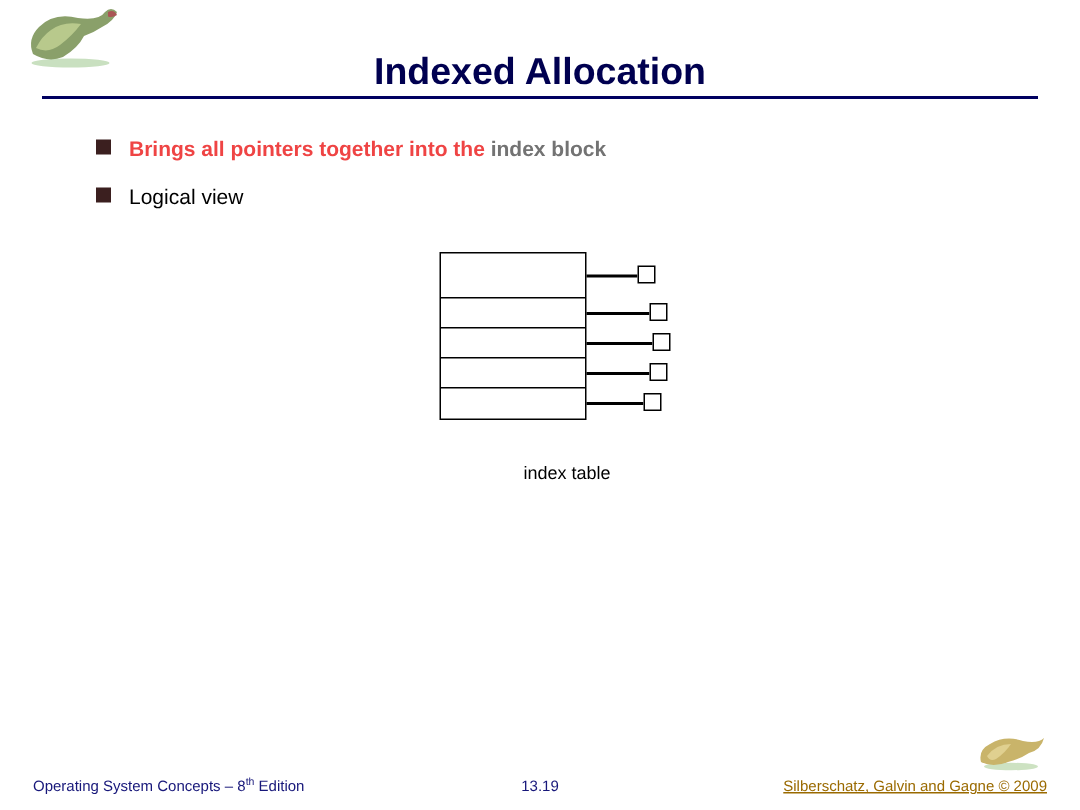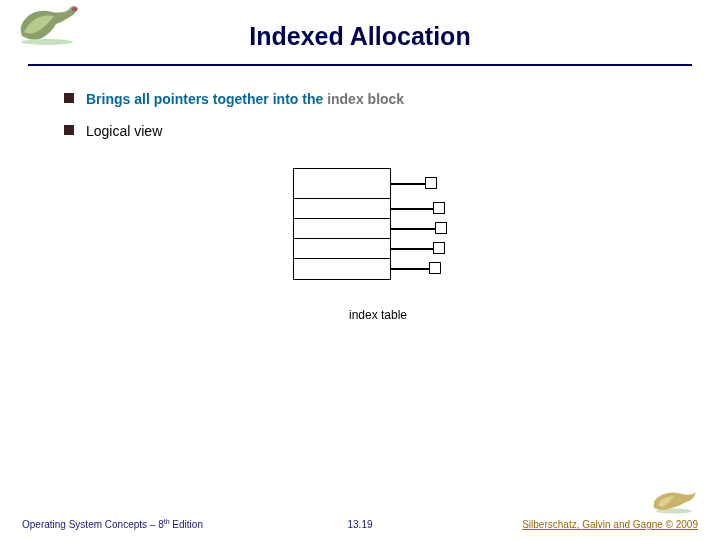--- a/index.html
+++ b/index.html
@@ -7,21 +7,21 @@
     width: 720px;
     height: 540px;
     background: #fff;
     font-family: Arial, Helvetica, sans-serif;
     position: relative;
     overflow: hidden;
   }
   .header {
     position: relative;
     height: 60px;
-    padding-top: 6px;
+    padding-top: 18px;
   }
   .dino-left {
     position: absolute;
     left: 12px;
     top: 2px;
     width: 70px;
     height: 44px;
   }
   .title {
     text-align: center;
@@ -47,21 +47,21 @@
   }
   .bullet-square {
     width: 10px;
     height: 10px;
     background: #3b1f1f;
     margin-right: 12px;
     margin-top: 3px;
     flex-shrink: 0;
   }
   .bullet-text { line-height: 1.3; }
-  .emph { font-weight: bold; color: #0369a1; }
+  .emph { font-weight: bold; color: #ef4444; }
   .link { color: #737373; font-weight: bold; }
   .diagram-wrap {
     width: 100%;
     display: flex;
     flex-direction: column;
     align-items: center;
     margin-top: 28px;
   }
   .diagram {
     position: relative;

